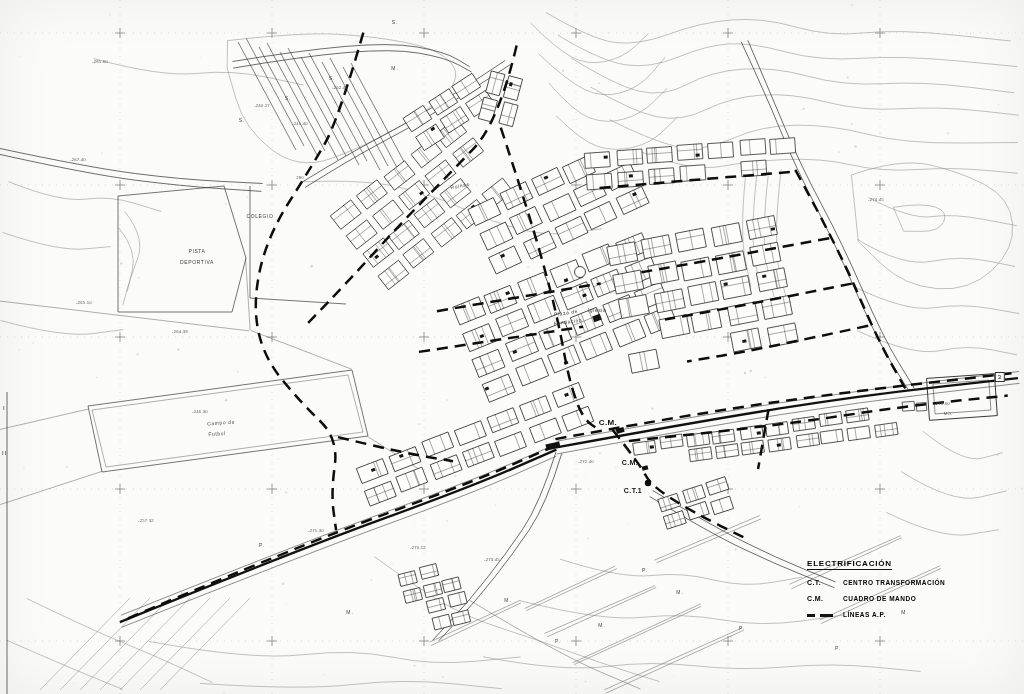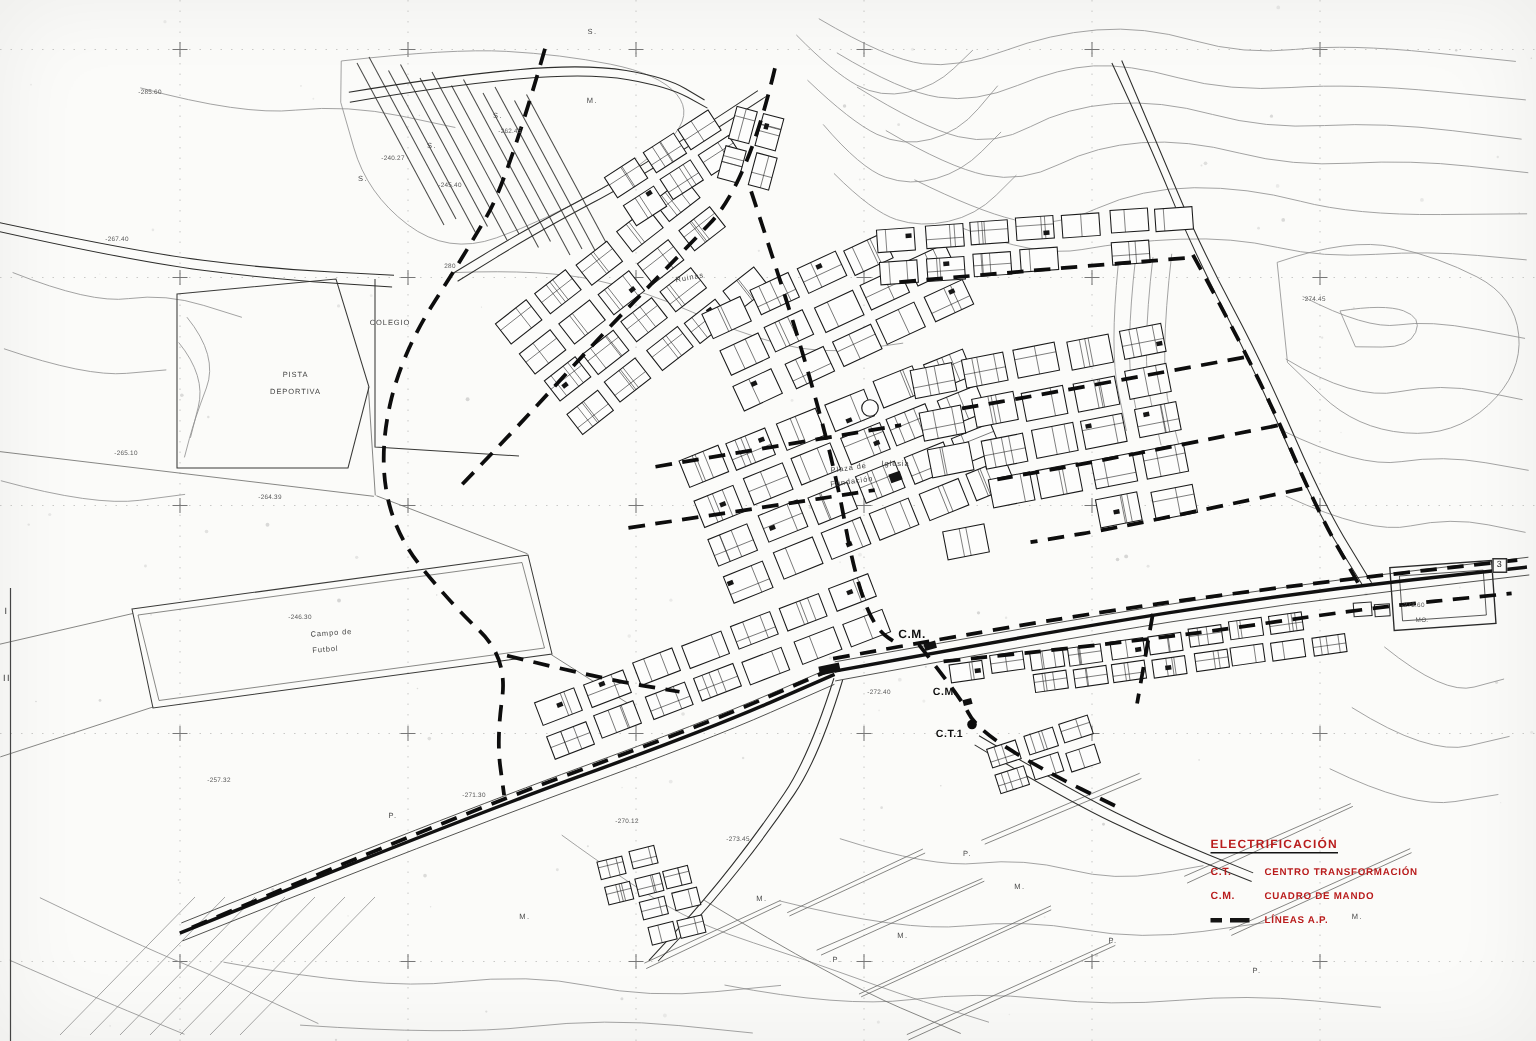--- a/index.html
+++ b/index.html
@@ -16,21 +16,21 @@
     transform:translate(-50%,-50%) rotate(var(--r,0deg));
     letter-spacing:1px;font-size:6px;line-height:1;
   }
   .map-label.small-place{font-size:5px;letter-spacing:.6px;color:#444;}
   .map-label.elev{font-size:5px;letter-spacing:.2px;color:#5a5a5a;transform:translate(-50%,-50%) rotate(var(--r,0deg)) scale(.85);}
   .map-label.area-letter{font-size:5px;color:#4a4a4a;}
   .map-label.equip{font-weight:bold;color:#0f0f0f;letter-spacing:.4px;}
   .map-label.edge-tick{font-size:6px;color:#333;transform:none;}
   .map-label.boxed{font-size:6px;color:#222;border:1px solid #333;padding:1px 2px;background:#fbfbf9;}
   .legend{
-    position:absolute;left:793px;top:552px;width:220px;color:#b91c1c;
+    position:absolute;left:793px;top:552px;width:220px;color:#000000;
   }
   .legend-title{
     display:inline-block;font-size:8px;font-weight:bold;letter-spacing:.8px;
     border-bottom:1.4px solid #141414;padding-bottom:1px;margin-left:14px;margin-bottom:9px;
   }
   .leg-row{display:flex;align-items:center;margin:0 0 9px 14px;}
   .leg-sym{width:36px;font-size:7px;font-weight:bold;letter-spacing:.4px;flex:0 0 36px;}
   .leg-label{font-size:6.5px;font-weight:bold;letter-spacing:.5px;}
   .dash-sym{
     display:inline-block;width:26px;height:3px;margin-top:1px;

